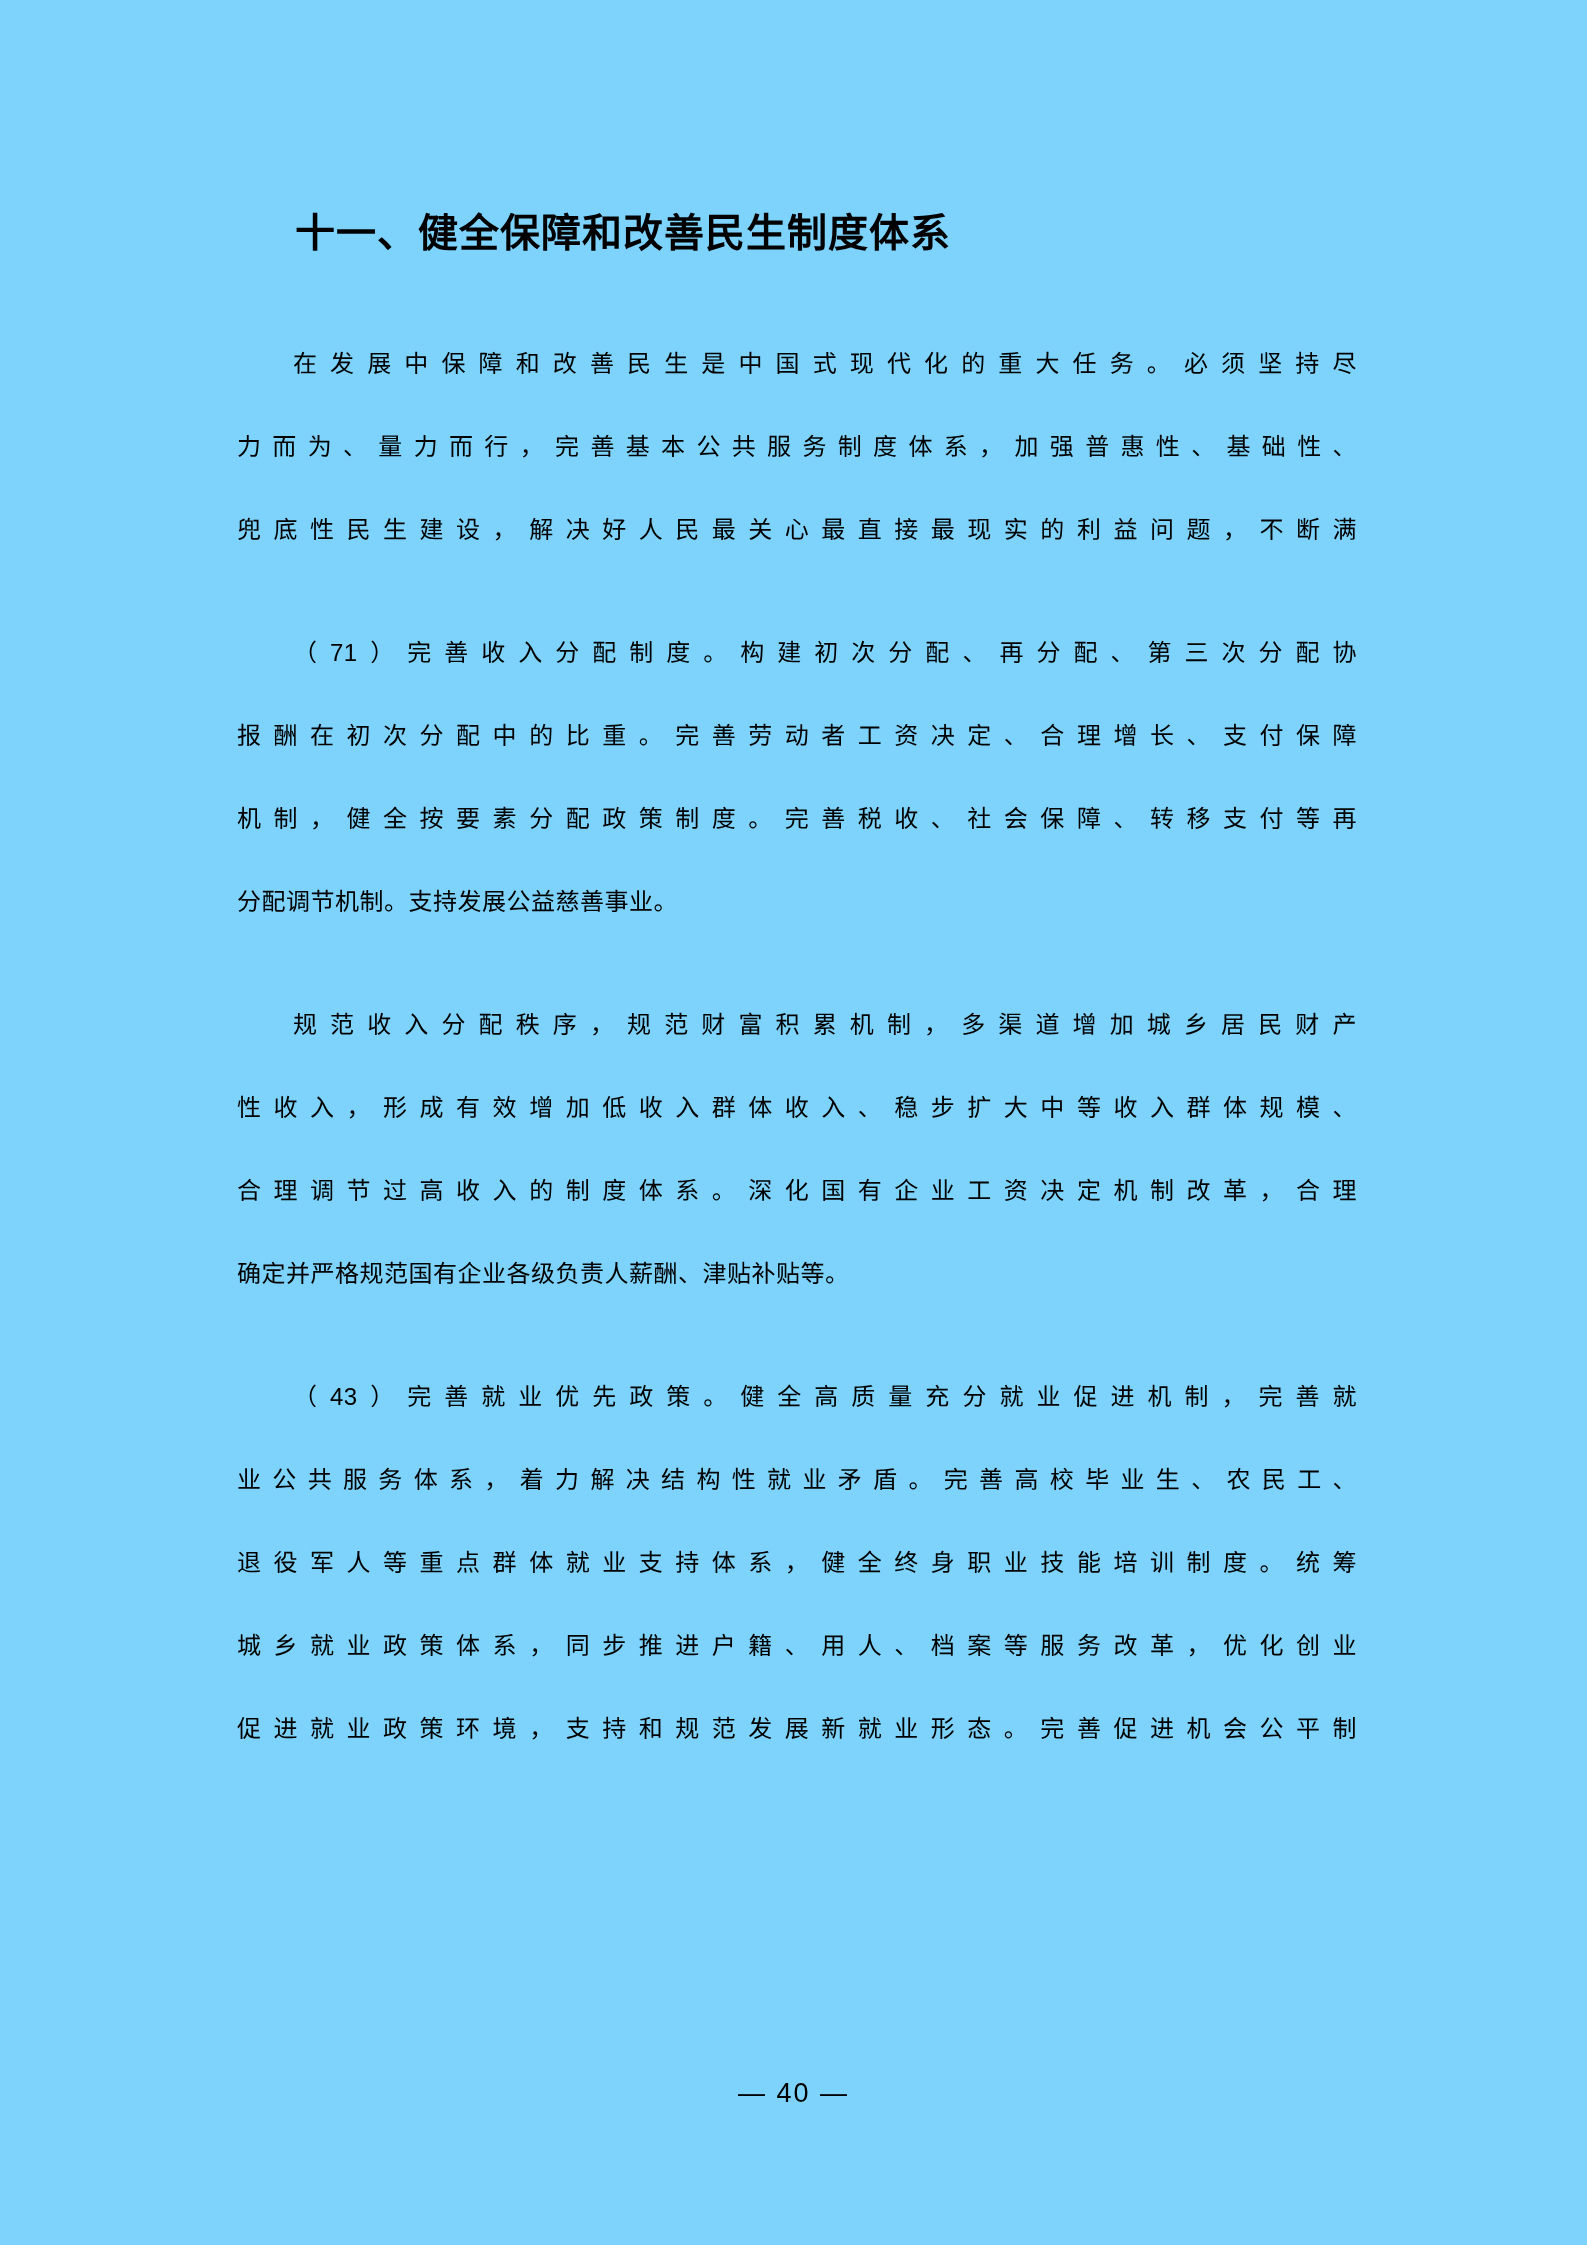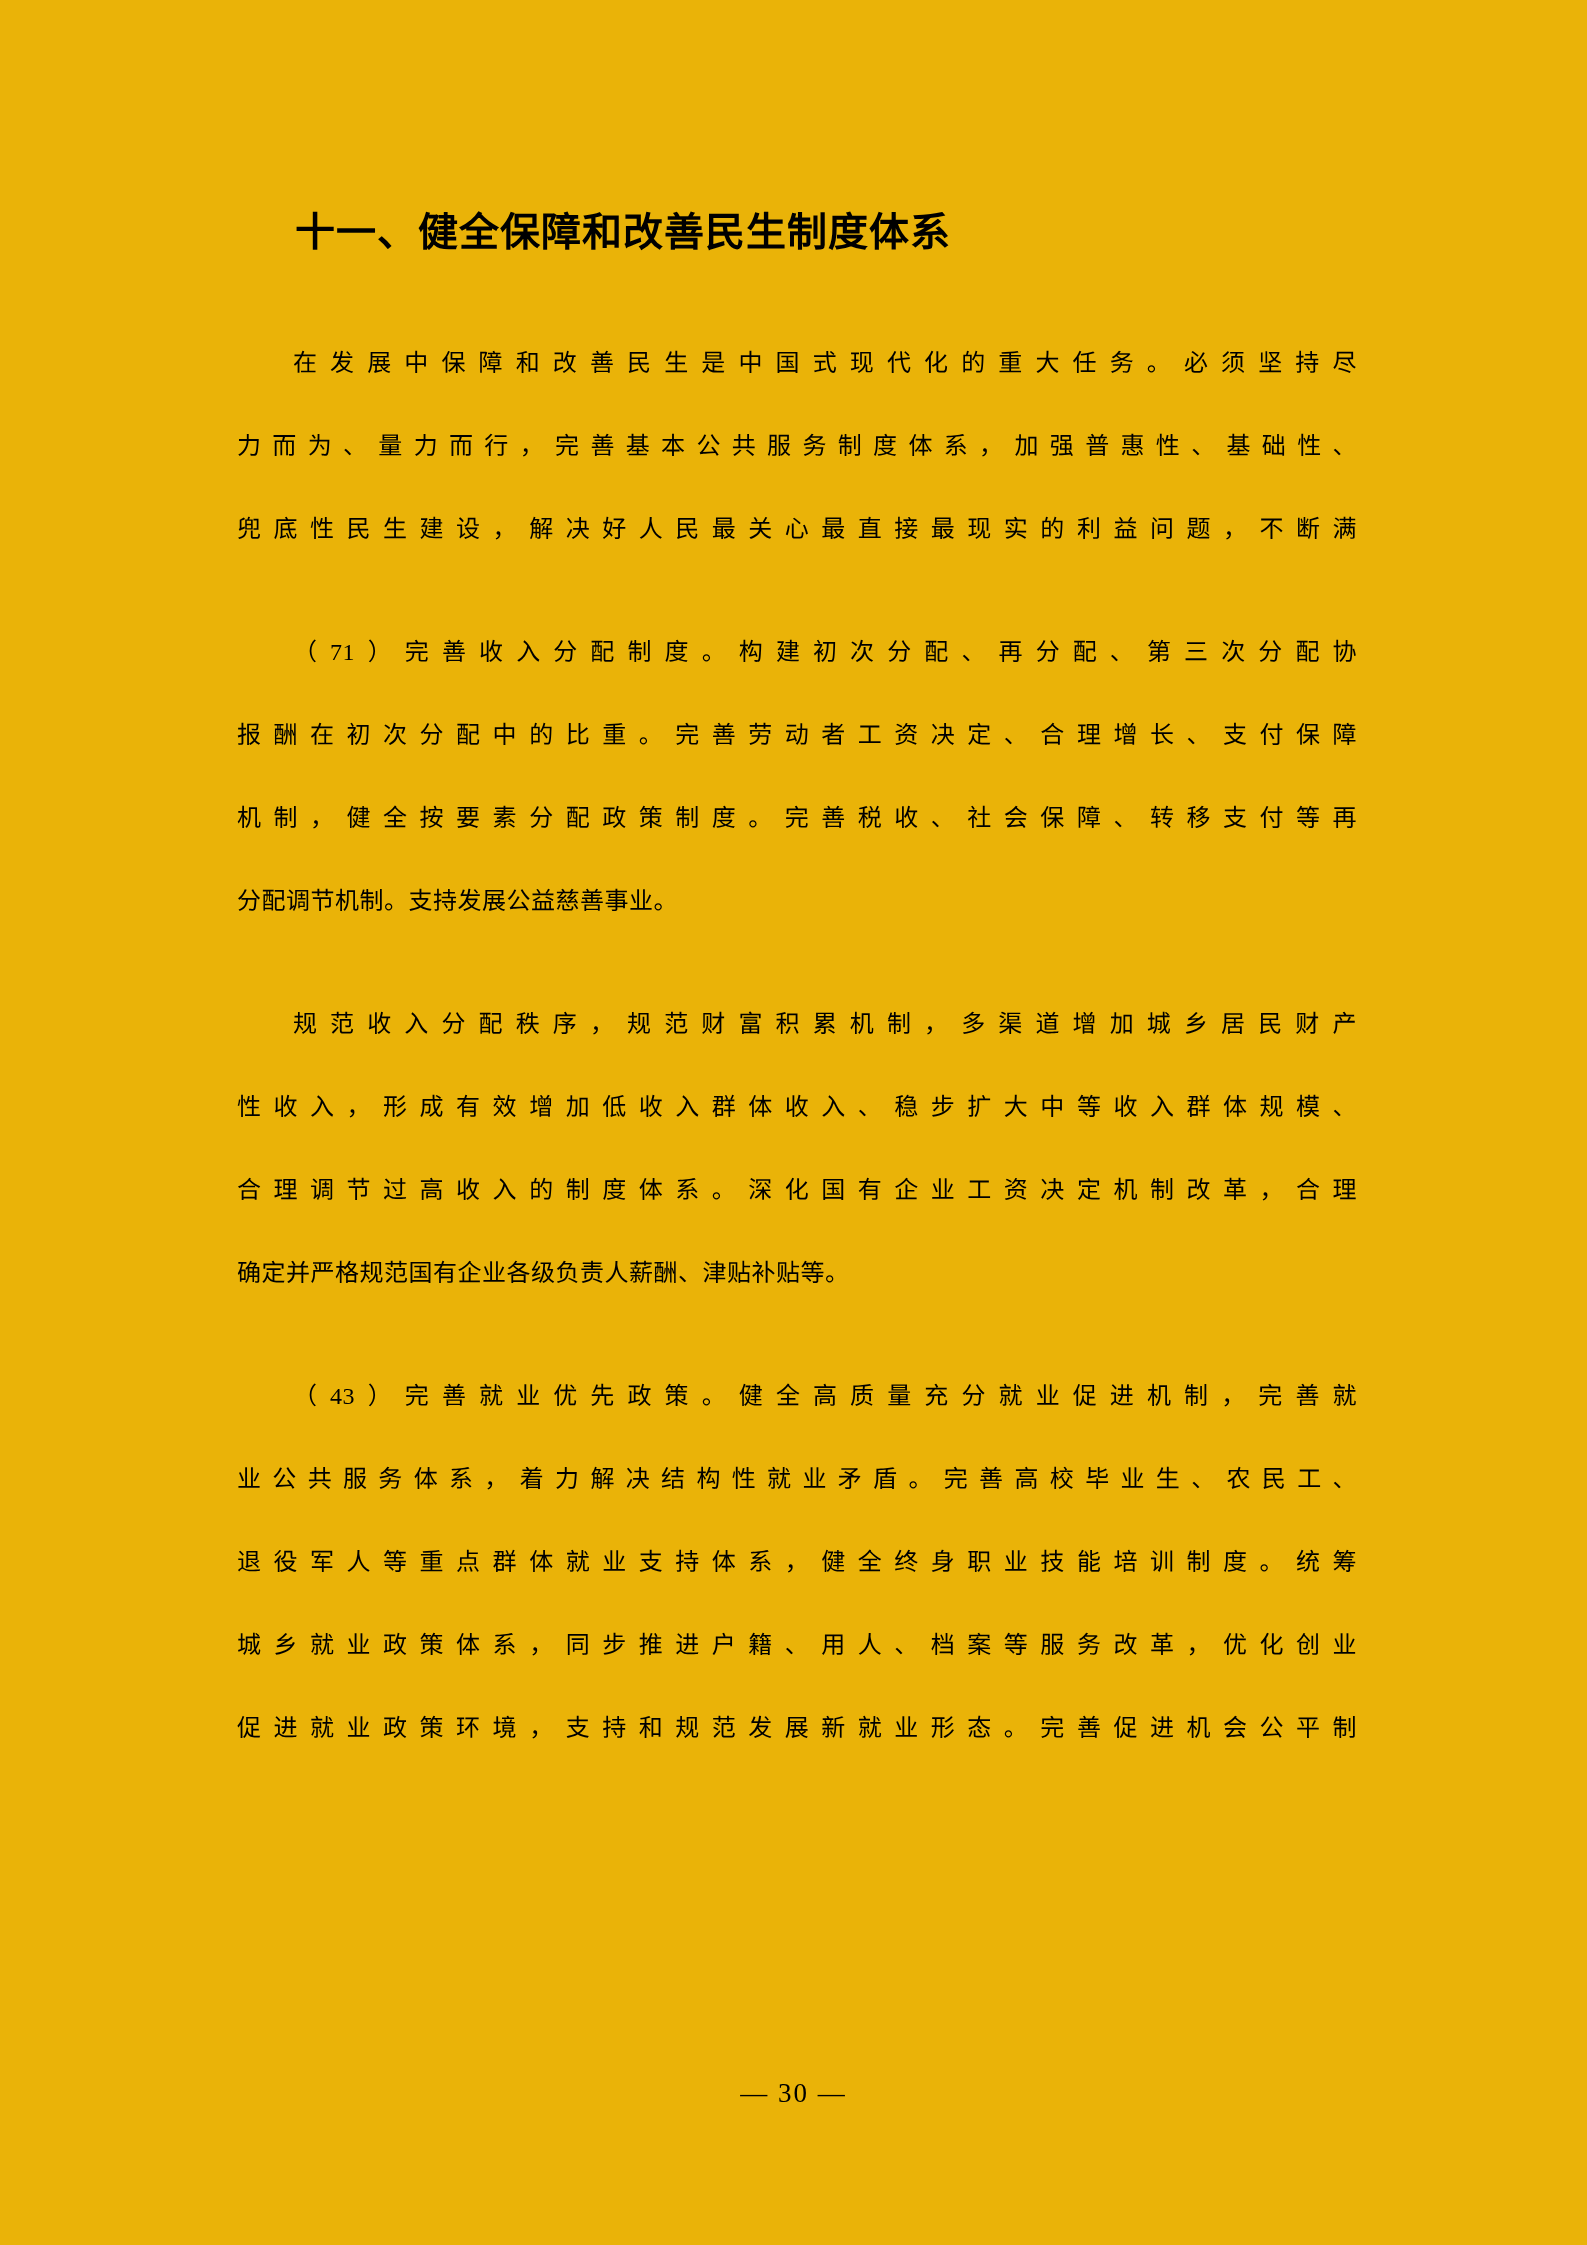--- a/index.html
+++ b/index.html
@@ -58,21 +58,21 @@
     width: 100%;
     text-align: center;
     font-size: 27px;
     line-height: 42px;
     letter-spacing: 2px;
   }
 </style>
 </head>
 <body>
 
-<div class="page" style="background: #eab308; color: rgb(0, 0, 0); font-family: Liberation Serif, serif;">
+<div class="page" style="background: #7dd3fc; color: rgb(0, 0, 0);">
   <div class="content">
     <h1 class="doc-heading">十一、健全保障和改善民生制度体系</h1>
     <div class="paragraphs" id="paragraphs">
         <div class="para">
           <div class="line first">在发展中保障和改善民生是中国式现代化的重大任务。必须坚持尽</div>
           <div class="line">力而为、量力而行，完善基本公共服务制度体系，加强普惠性、基础性、</div>
           <div class="line">兜底性民生建设，解决好人民最关心最直接最现实的利益问题，不断满</div>
         </div>
         <div class="para">
           <div class="line first">（71）完善收入分配制度。构建初次分配、再分配、第三次分配协</div>
@@ -88,14 +88,14 @@
         </div>
         <div class="para">
           <div class="line first">（43）完善就业优先政策。健全高质量充分就业促进机制，完善就</div>
           <div class="line">业公共服务体系，着力解决结构性就业矛盾。完善高校毕业生、农民工、</div>
           <div class="line">退役军人等重点群体就业支持体系，健全终身职业技能培训制度。统筹</div>
           <div class="line">城乡就业政策体系，同步推进户籍、用人、档案等服务改革，优化创业</div>
           <div class="line">促进就业政策环境，支持和规范发展新就业形态。完善促进机会公平制</div>
         </div>
       </div>
   </div>
-  <div class="page-number">— 30 —</div>
+  <div class="page-number">— 40 —</div>
 </div>
 
 </body></html>

